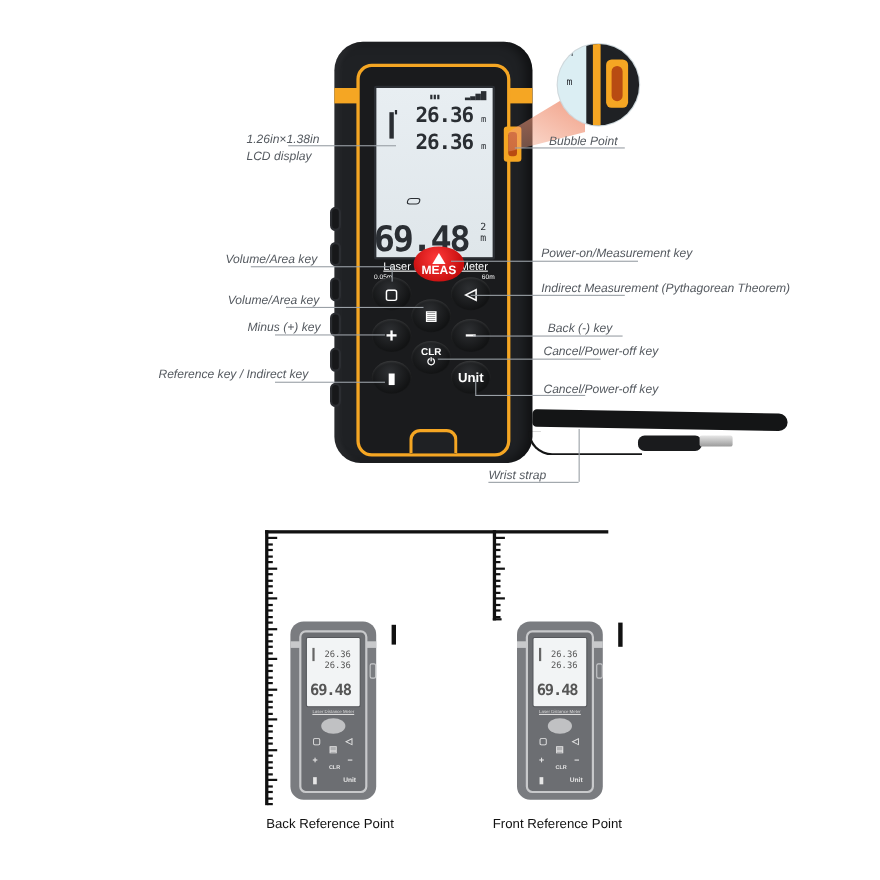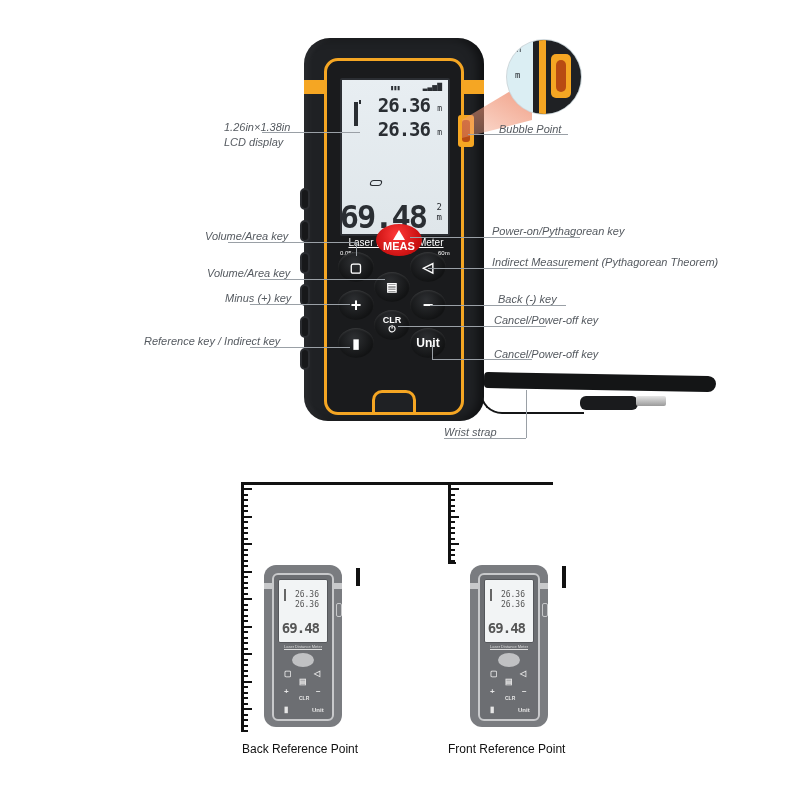--- a/index.html
+++ b/index.html
@@ -225,21 +225,21 @@
 
 <span class="label" style="left:225px;top:292px">Minus (+) key</span>
 <div class="leader" style="left:250px;top:304px;width:100px"></div>
 
 <span class="label" style="left:144px;top:335px">Reference key / Indirect key</span>
 <div class="leader" style="left:250px;top:347px;width:100px"></div>
 
 <span class="label" style="left:499px;top:123px">Bubble Point</span>
 <div class="leader" style="left:468px;top:134px;width:100px"></div>
 
-<span class="label" style="left:492px;top:225px">Power-on/Pythagorean key</span>
+<span class="label" style="left:492px;top:225px">Power-on/Measurement key</span>
 <div class="leader" style="left:410px;top:237px;width:170px"></div>
 
 <span class="label" style="left:492px;top:256px">Indirect Measurement (Pythagorean Theorem)</span>
 <div class="leader" style="left:428px;top:268px;width:140px"></div>
 
 <span class="label" style="left:498px;top:293px">Back (-) key</span>
 <div class="leader" style="left:430px;top:305px;width:136px"></div>
 
 <span class="label" style="left:494px;top:314px">Cancel/Power-off key</span>
 <div class="leader" style="left:398px;top:326px;width:148px"></div>

